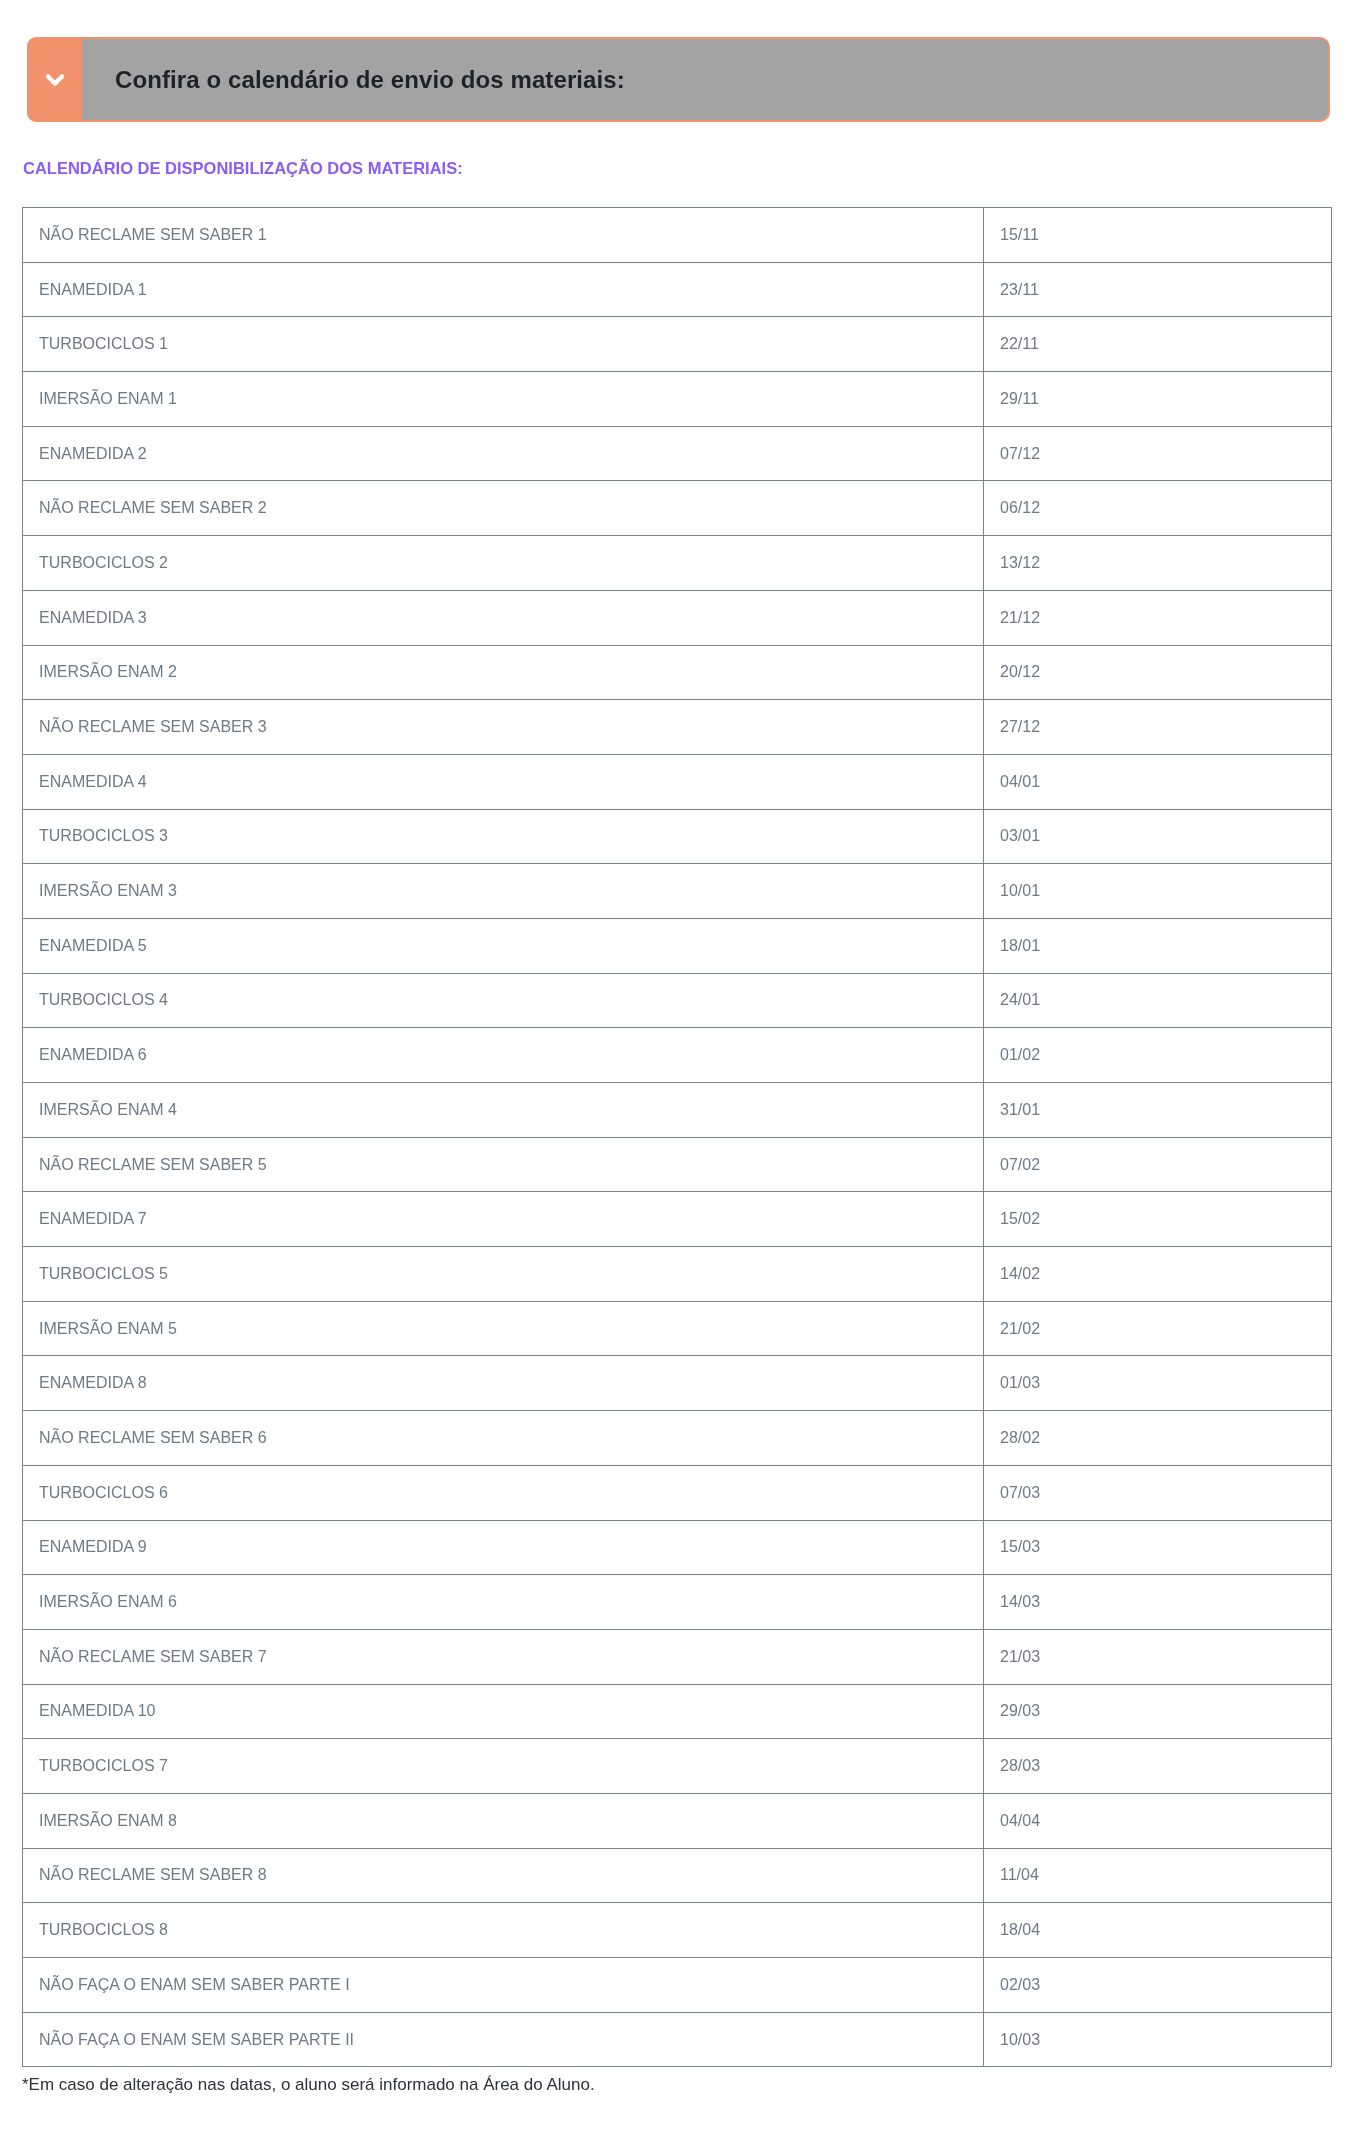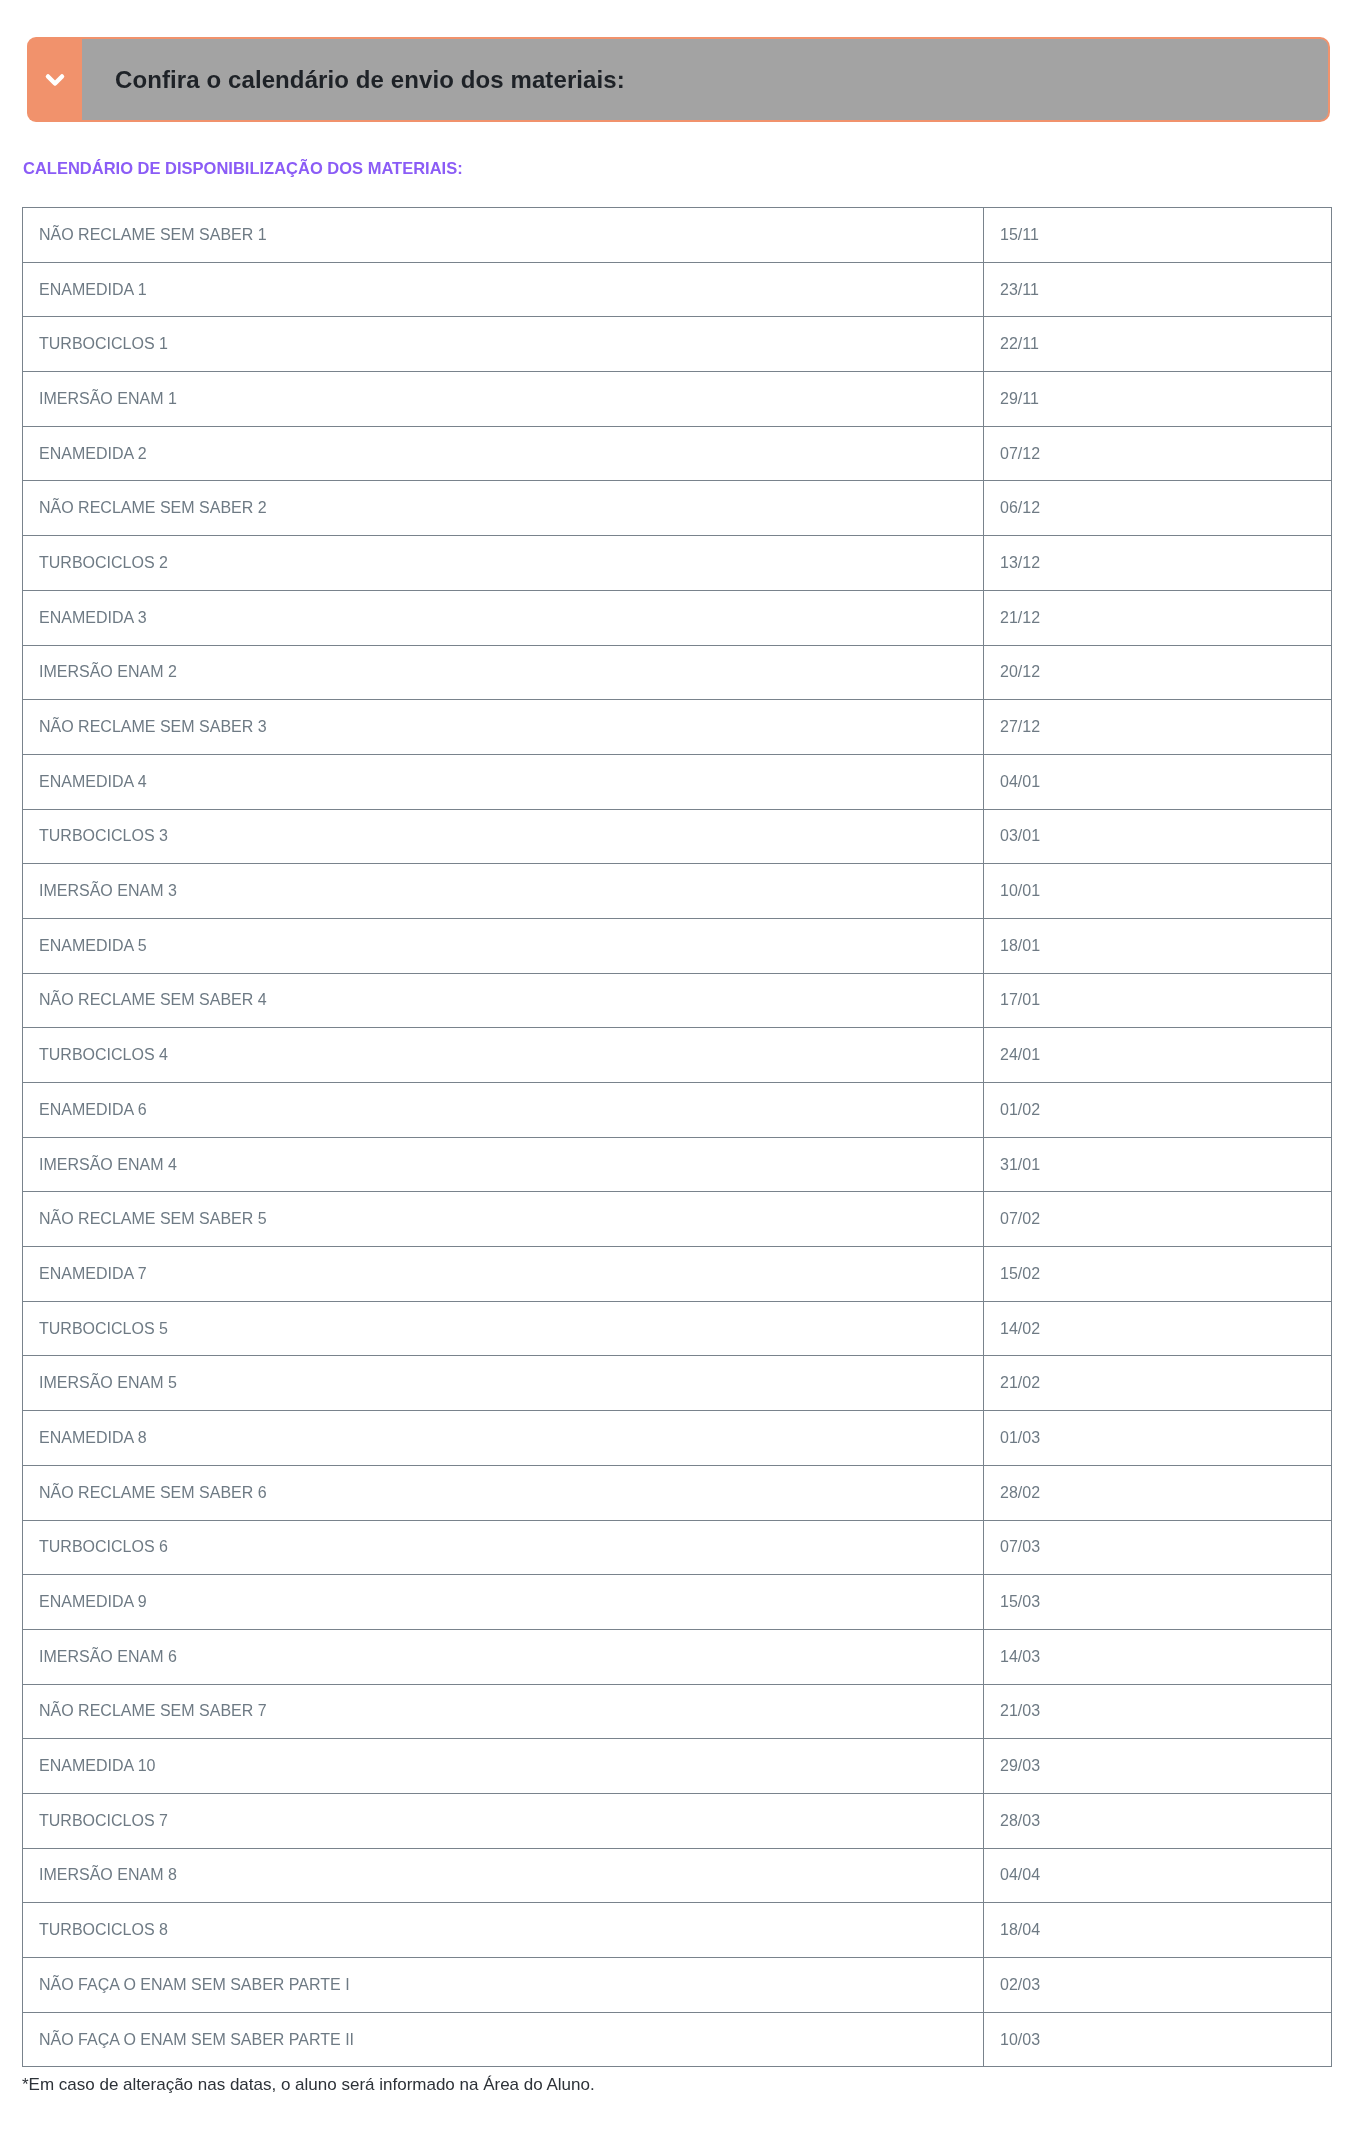--- a/index.html
+++ b/index.html
@@ -165,24 +165,20 @@
   <tr>
     <td class="col-material">IMERSÃO ENAM 3</td>
     <td class="col-date">10/01</td>
   </tr>
 
   <tr>
     <td class="col-material">ENAMEDIDA 5</td>
     <td class="col-date">18/01</td>
   </tr>
 
-  <tr>
-    <td class="col-material">NÃO RECLAME SEM SABER 4</td>
-    <td class="col-date">17/01</td>
-  </tr>
 
   <tr>
     <td class="col-material">TURBOCICLOS 4</td>
     <td class="col-date">24/01</td>
   </tr>
 
   <tr>
     <td class="col-material">ENAMEDIDA 6</td>
     <td class="col-date">01/02</td>
   </tr>
@@ -250,20 +246,24 @@
   <tr>
     <td class="col-material">TURBOCICLOS 7</td>
     <td class="col-date">28/03</td>
   </tr>
 
   <tr>
     <td class="col-material">IMERSÃO ENAM 8</td>
     <td class="col-date">04/04</td>
   </tr>
 
+  <tr>
+    <td class="col-material">NÃO RECLAME SEM SABER 8</td>
+    <td class="col-date">11/04</td>
+  </tr>
 
   <tr>
     <td class="col-material">TURBOCICLOS 8</td>
     <td class="col-date">18/04</td>
   </tr>
 
   <tr>
     <td class="col-material">NÃO FAÇA O ENAM SEM SABER PARTE I</td>
     <td class="col-date">02/03</td>
   </tr>

